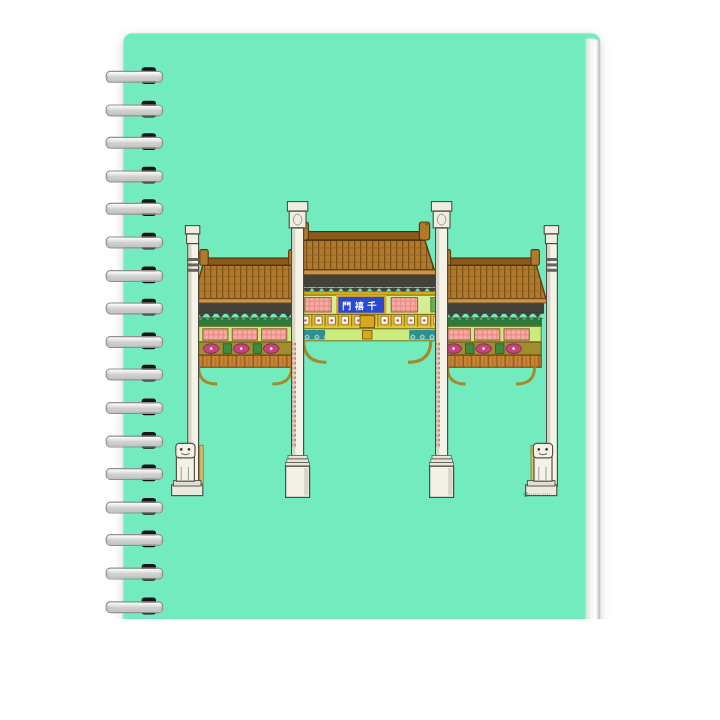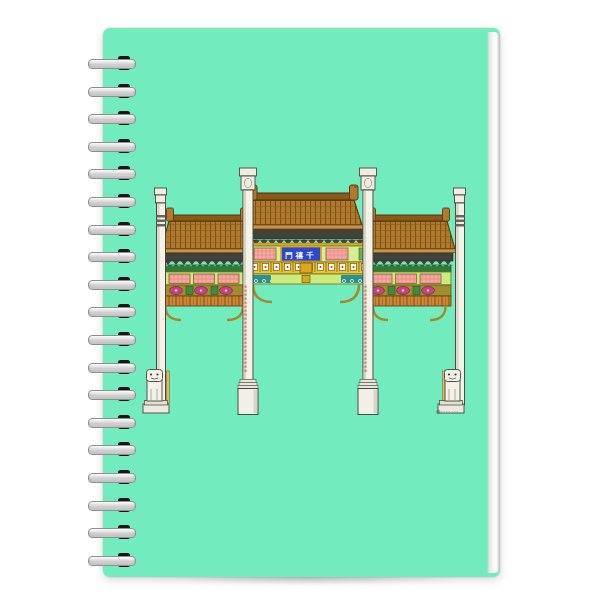--- a/index.html
+++ b/index.html
@@ -1,17 +1,17 @@
 <!DOCTYPE html>
 <html><head>
 <meta charset="utf-8">
 <style>
   html,body { margin:0; padding:0; background:#ffffff; }
   .scene {
-    position:relative; width:600px; height:600px; background:#ffffff;
+    position:relative; width:600px; height:516px; background:#ffffff;
     overflow:hidden; font-family:"DejaVu Sans", sans-serif;
   }
   
   .book-shadow {
     position:absolute; left:150px; top:570px; width:310px; height:14px;
     background:radial-gradient(ellipse at center, rgba(80,105,95,0.35), rgba(80,105,95,0) 70%);
     filter:blur(2px);
   }
   
   .cover {

